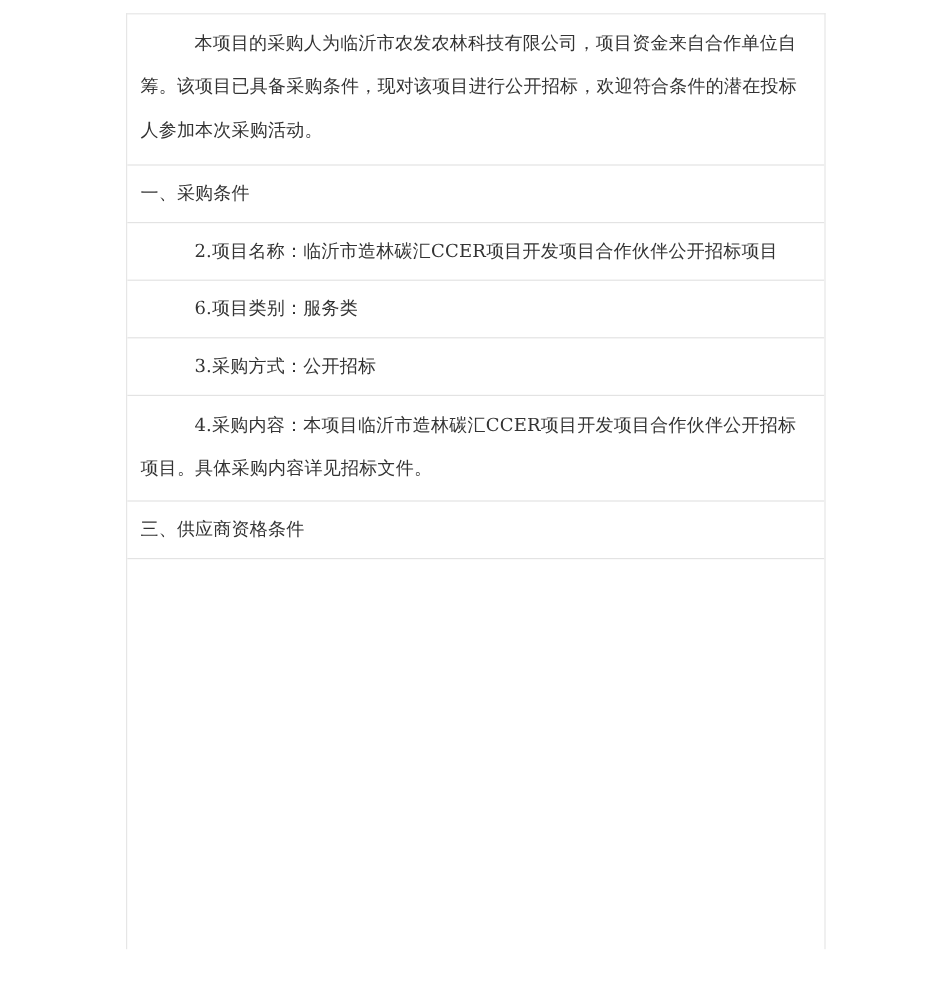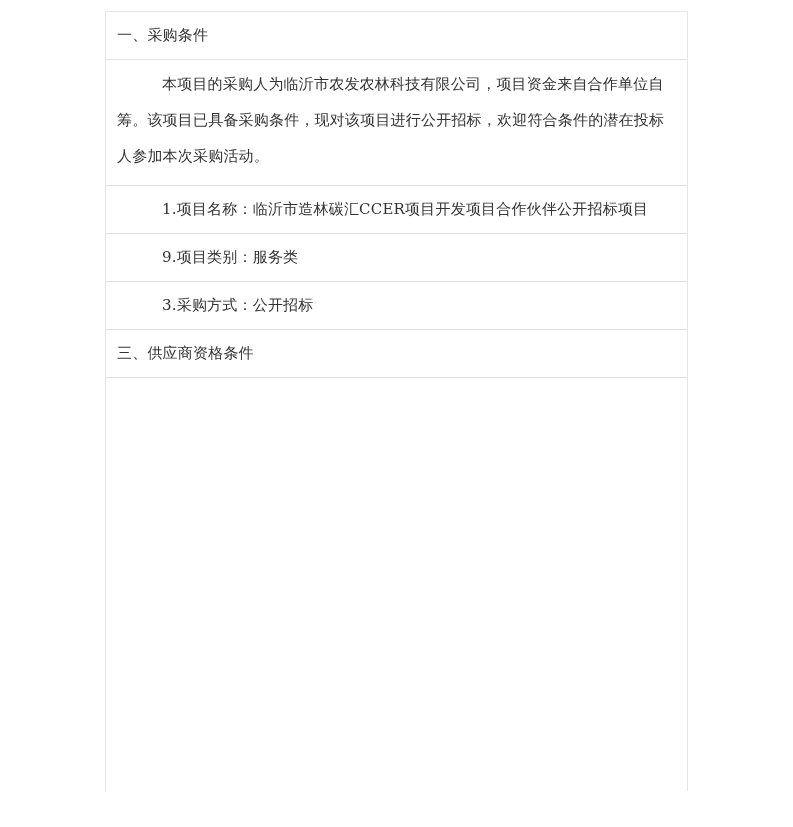--- a/index.html
+++ b/index.html
@@ -58,40 +58,43 @@
       letter-spacing: 0.2px;
     }
     .row.r1 { height: 126px; }
     .row.r7 { height: 88px; }
   </style>
 </head>
 <body>
 
 <div class="doc-table">
 
+  <div class="row para r1">
+    <div class="txt indent">本项目的采购人为临沂市农发农林科技有限公司，项目资金来自合作单位自筹。该项目已具备采购条件，现对该项目进行公开招标，欢迎符合条件的潜在投标人参加本次采购活动。</div>
+  </div>
+
   <div class="row section">
     <span class="txt">一、采购条件</span>
   </div>
 
-  <div class="row para r1">
-    <div class="txt indent">本项目的采购人为临沂市农发农林科技有限公司，项目资金来自合作单位自筹。该项目已具备采购条件，现对该项目进行公开招标，欢迎符合条件的潜在投标人参加本次采购活动。</div>
-  </div>
-
 
   <div class="row single">
-    <div class="txt indent">1.项目名称：临沂市造林碳汇CCER项目开发项目合作伙伴公开招标项目</div>
+    <div class="txt indent">2.项目名称：临沂市造林碳汇CCER项目开发项目合作伙伴公开招标项目</div>
   </div>
 
   <div class="row single">
-    <div class="txt indent">9.项目类别：服务类</div>
+    <div class="txt indent">6.项目类别：服务类</div>
   </div>
 
   <div class="row single">
     <div class="txt indent">3.采购方式：公开招标</div>
   </div>
 
+  <div class="row para r7">
+    <div class="txt indent">4.采购内容：本项目临沂市造林碳汇CCER项目开发项目合作伙伴公开招标项目。具体采购内容详见招标文件。</div>
+  </div>
 
   <div class="row section">
     <span class="txt">三、供应商资格条件</span>
   </div>
 
 
 </div>
 
 </body></html>

